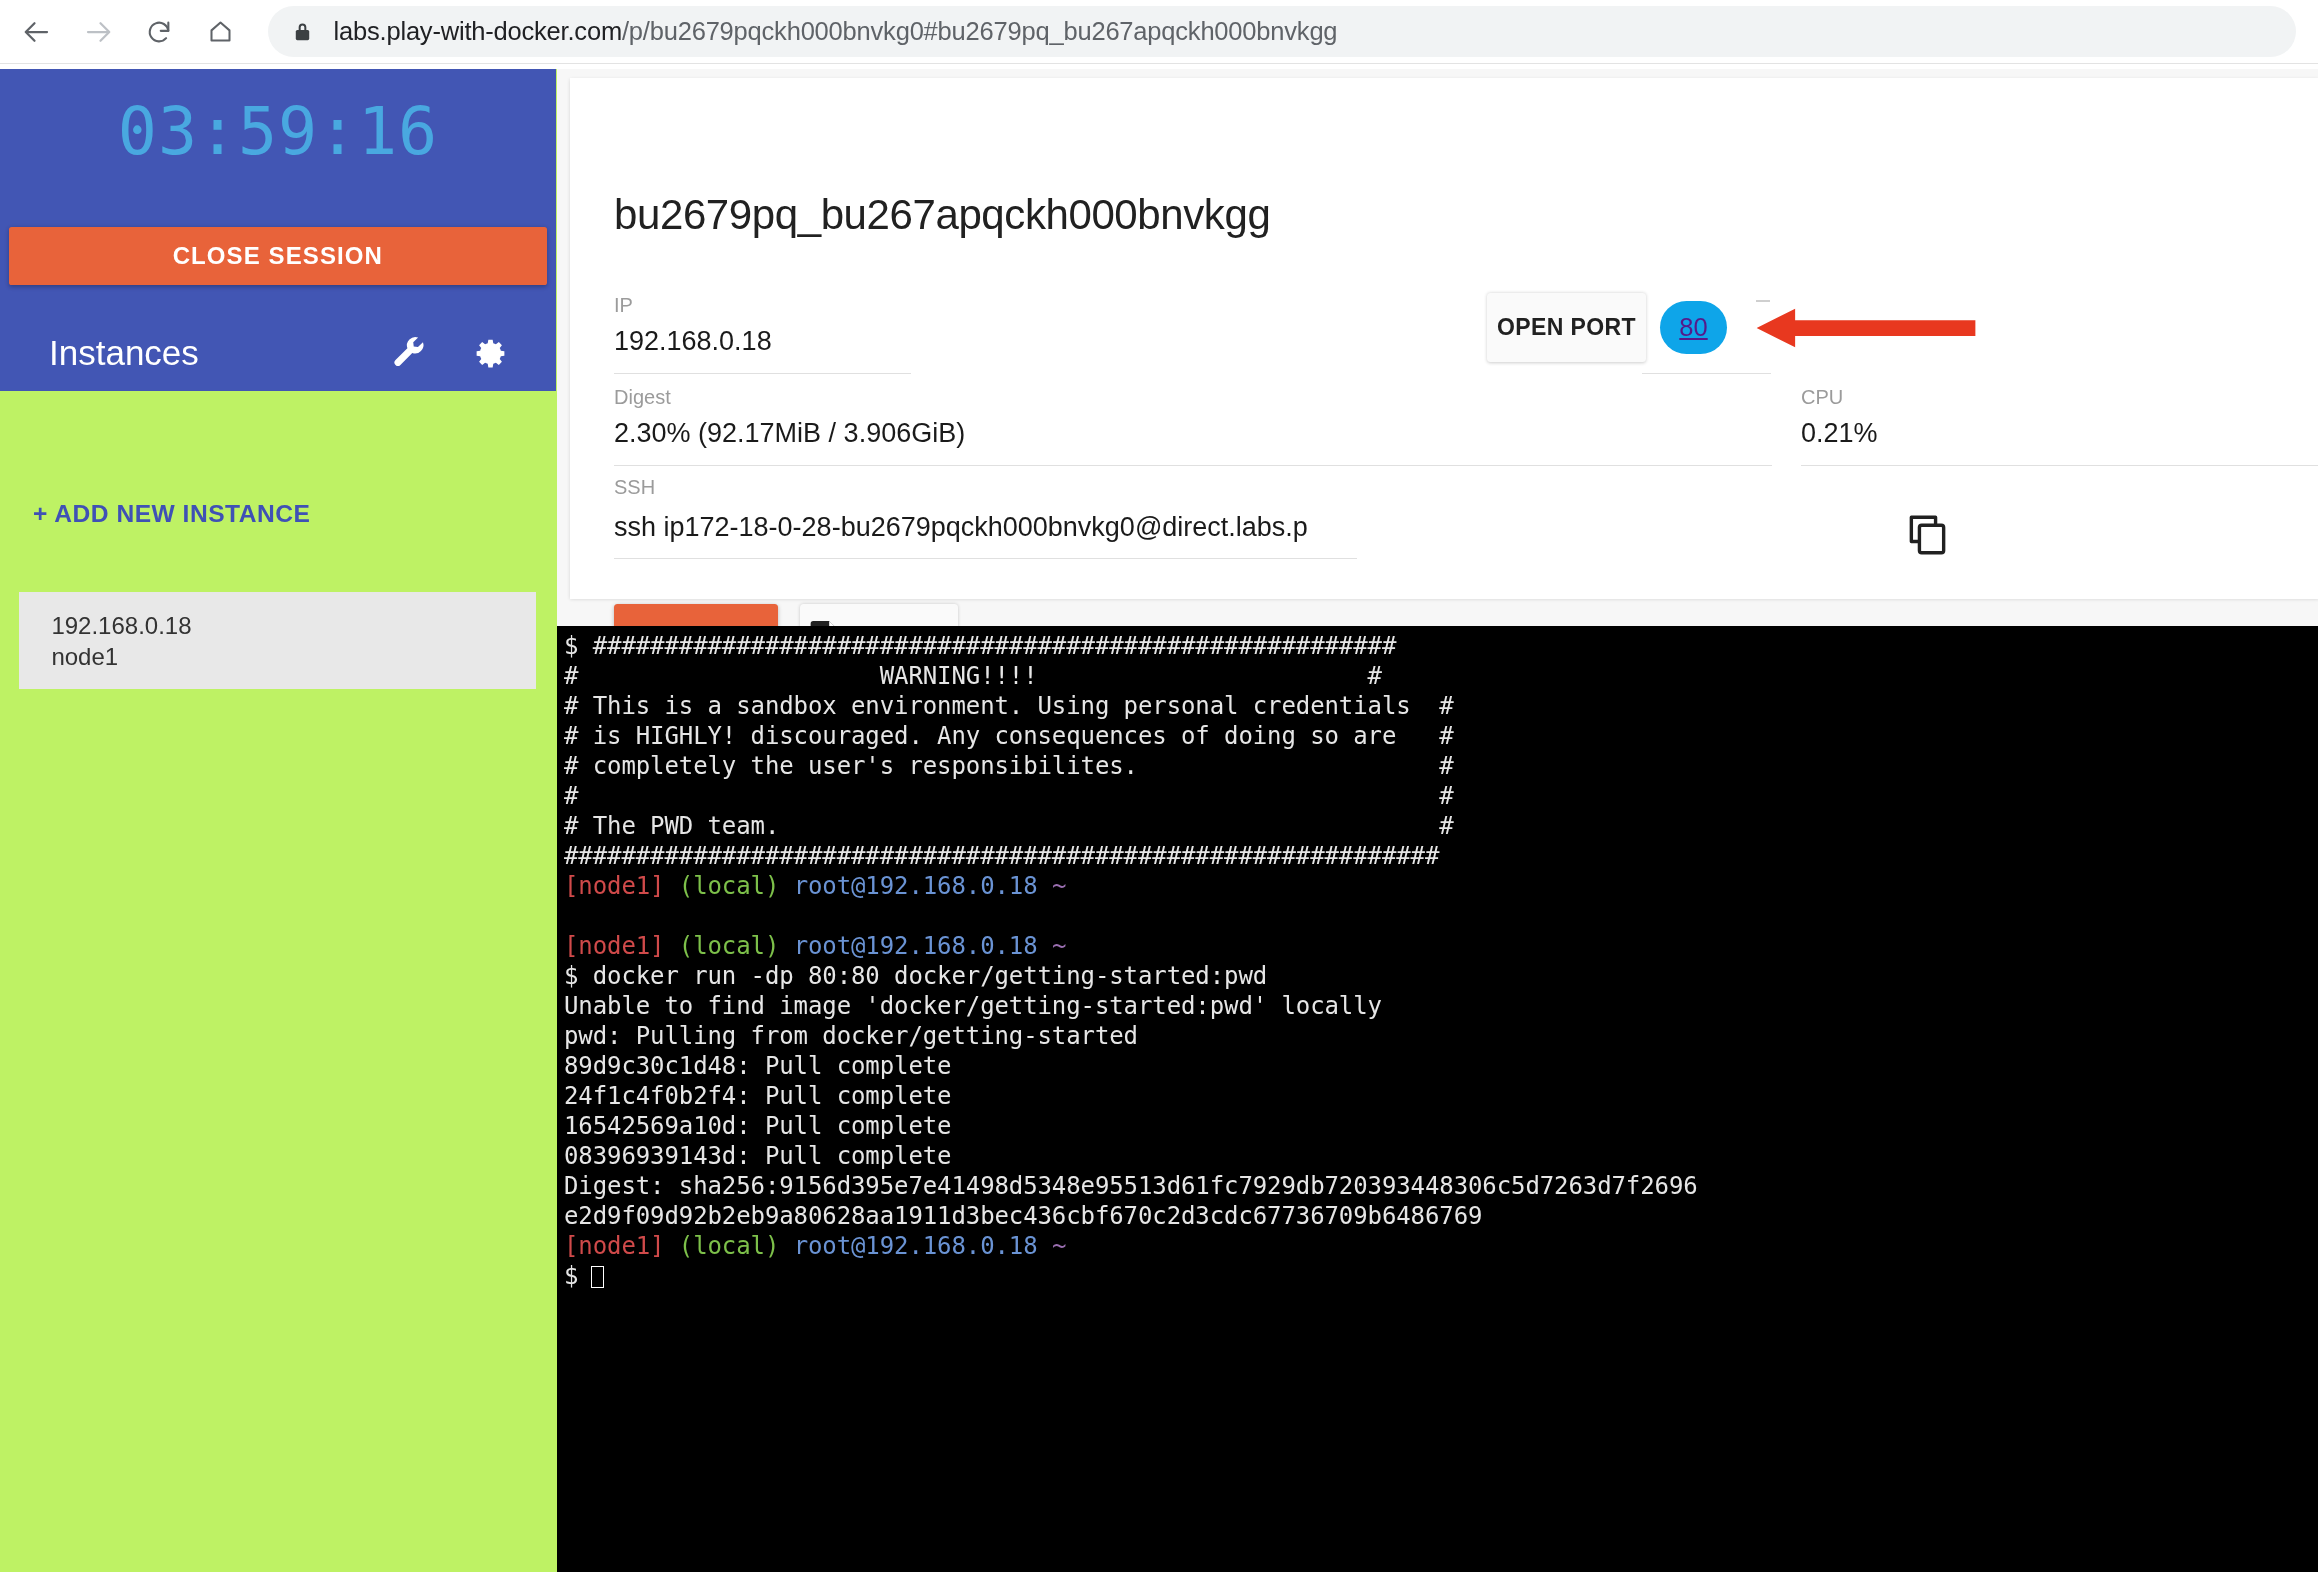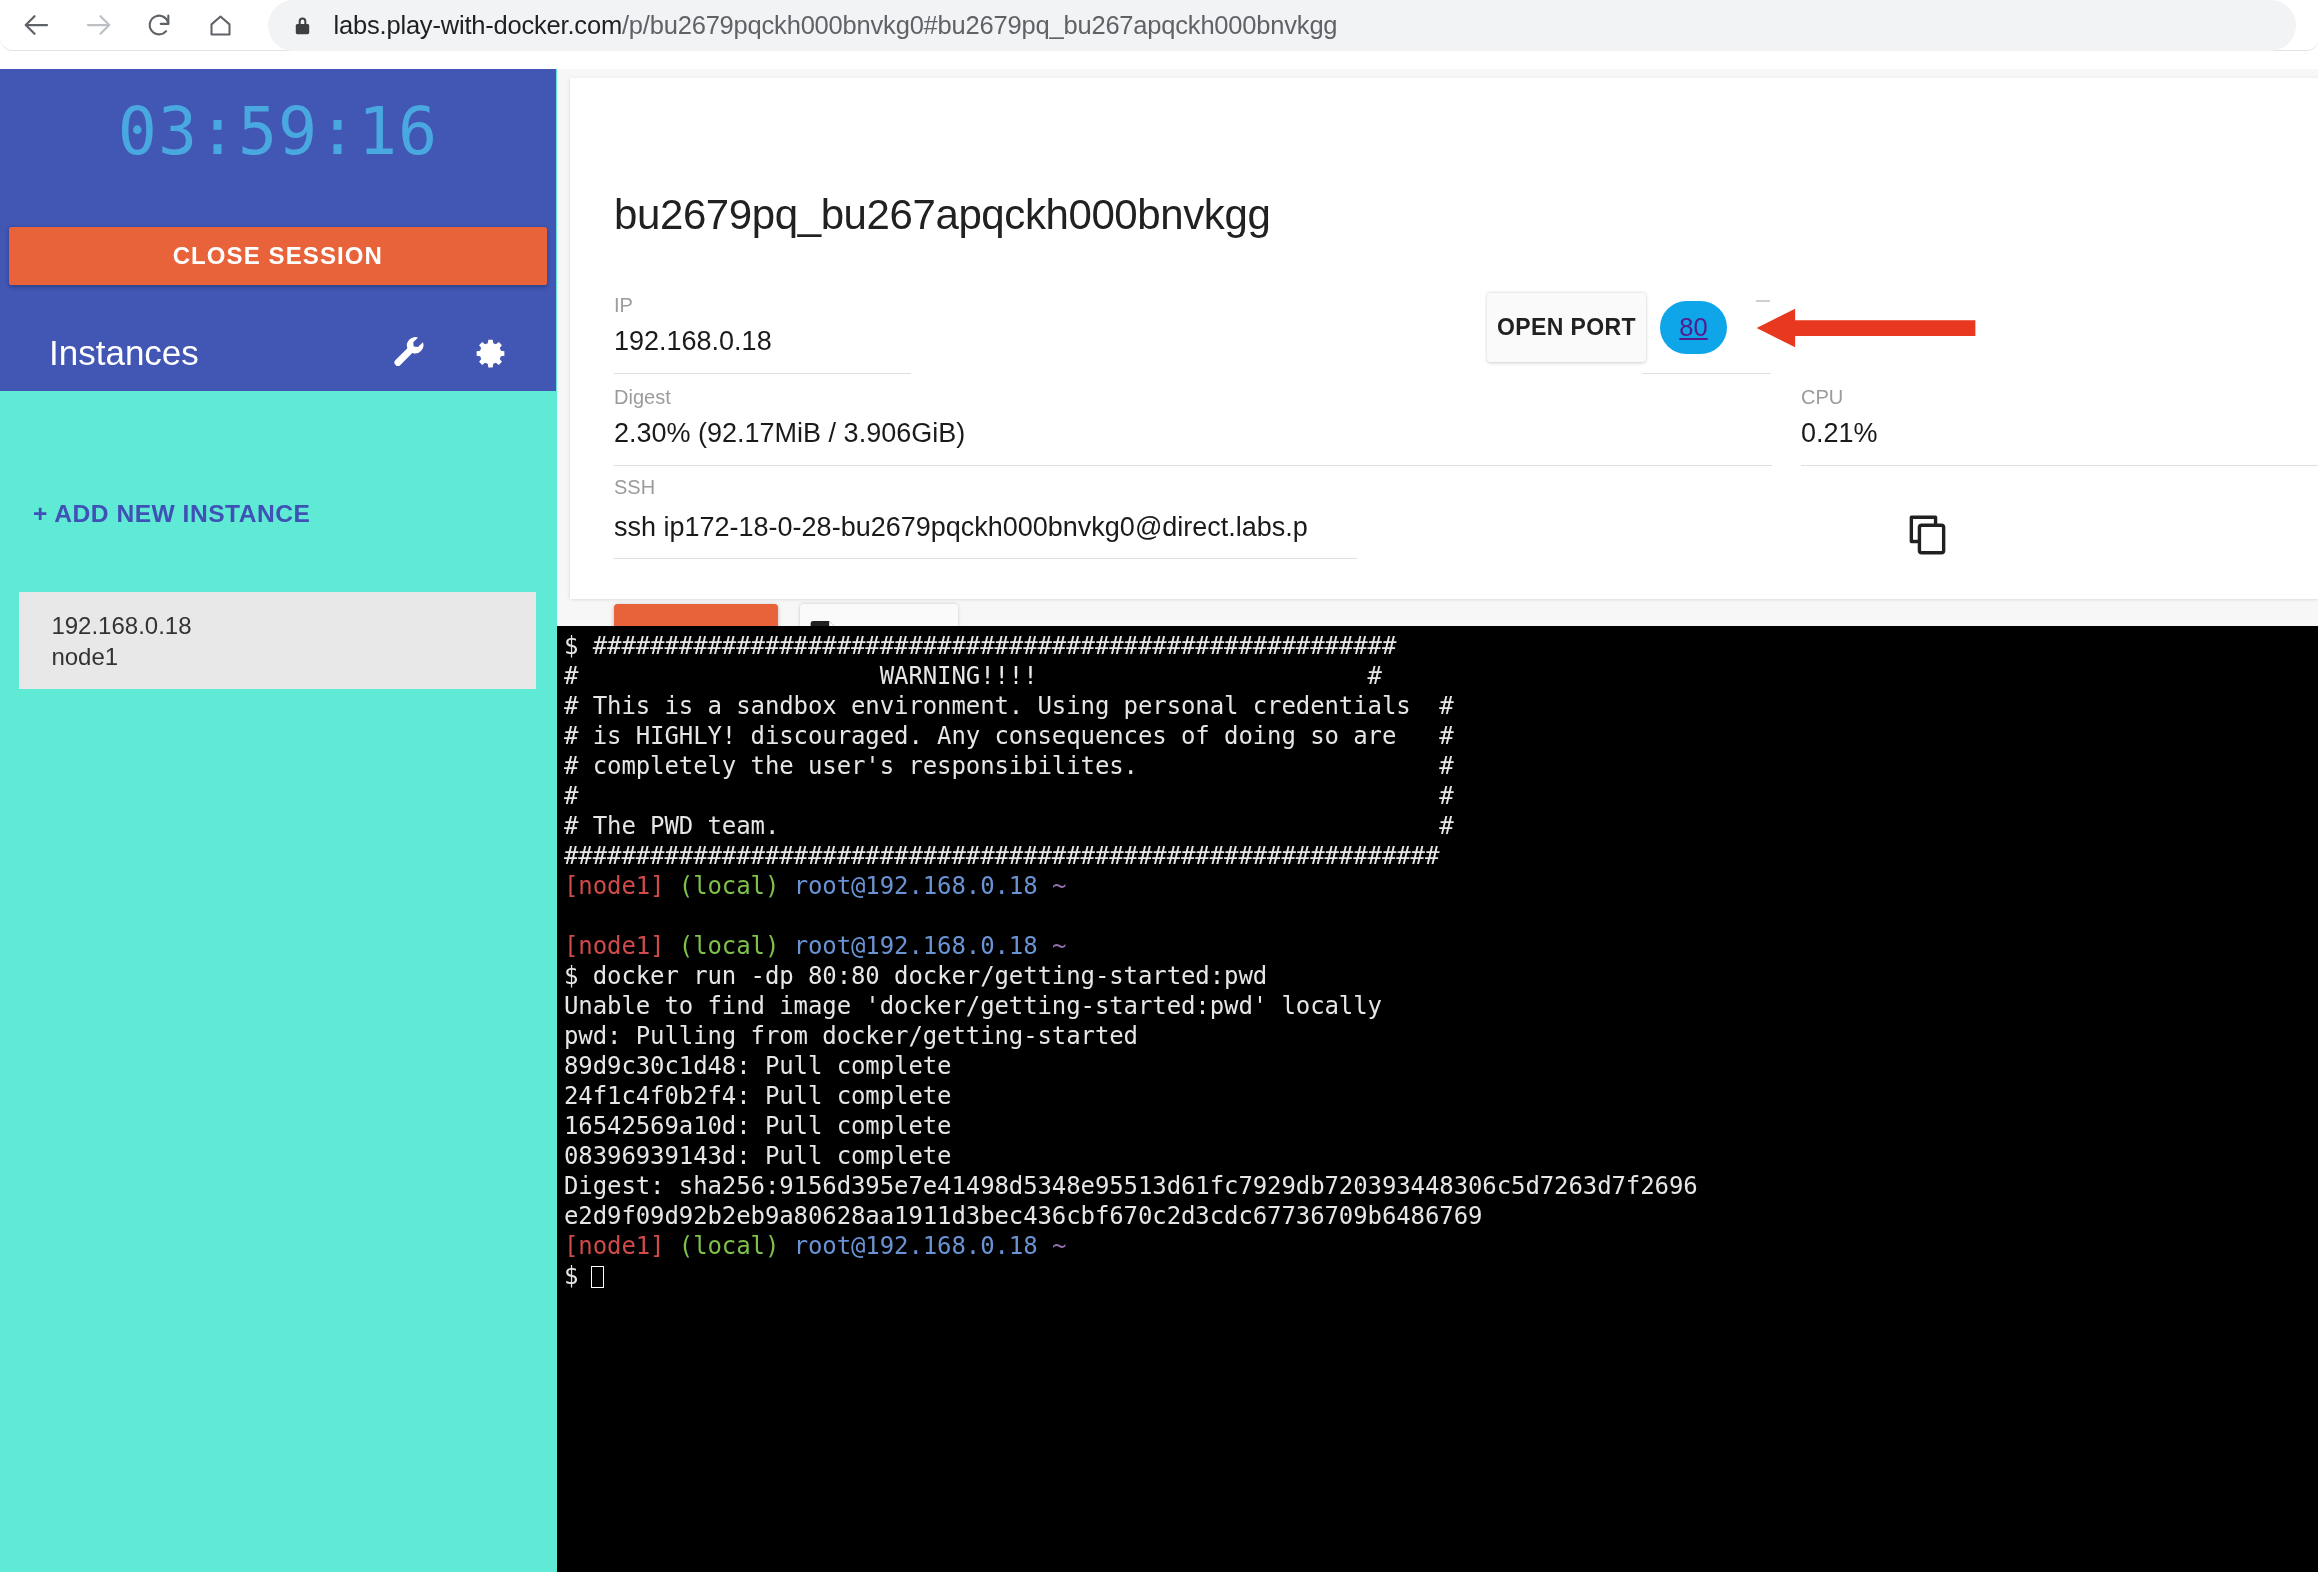--- a/index.html
+++ b/index.html
@@ -5,25 +5,24 @@
   * { box-sizing: border-box; margin: 0; padding: 0; }
   html, body {
     width: 2319px; height: 1573px;
     background: #ffffff;
     font-family: "Liberation Sans", sans-serif;
     overflow: hidden;
   }
 
   
   .browser-bar {
-    position: absolute; left: 0; top: 0; width: 2319px; height: 51px;
+    position: absolute; left: 0; top: 0; width: 2319px; height: 64px;
     background: #ffffff;
     display: flex; align-items: center;
     border-bottom: 0.9px solid #e3e3e3;
-    border-radius: 13px;
   }
   .nav-btn {
     width: 49px; height: 49px; margin-left: 12.3px;
     display: flex; align-items: center; justify-content: center;
     border-radius: 50%; cursor: pointer;
   }
   .nav-btn svg { display: block; }
   .omnibox {
     margin-left: 23px;
     height: 51px; flex: 1; margin-right: 23px;
@@ -35,21 +34,21 @@
   .url-text {
     font-size: 25.5px; color: #202124; letter-spacing: -0.2px;
     white-space: nowrap; overflow: hidden;
   }
   .url-text .url-dim { color: #5f6368; }
 
   
   .sidebar {
     position: absolute; left: 0; top: 69px;
     width: 624px; height: 1503px;
-    background: #5eead4;
+    background: #bef264;
     border-right: 0.9px solid #e8e8e8;
   }
   .sidebar-blue {
     position: absolute; left: 0; top: 0; width: 556px; height: 322px;
     background: #4256b4;
   }
   .timer {
     position: absolute; left: 0; top: 24.6px; width: 556px;
     text-align: center;
     font-family: "DejaVu Sans Mono", monospace;

